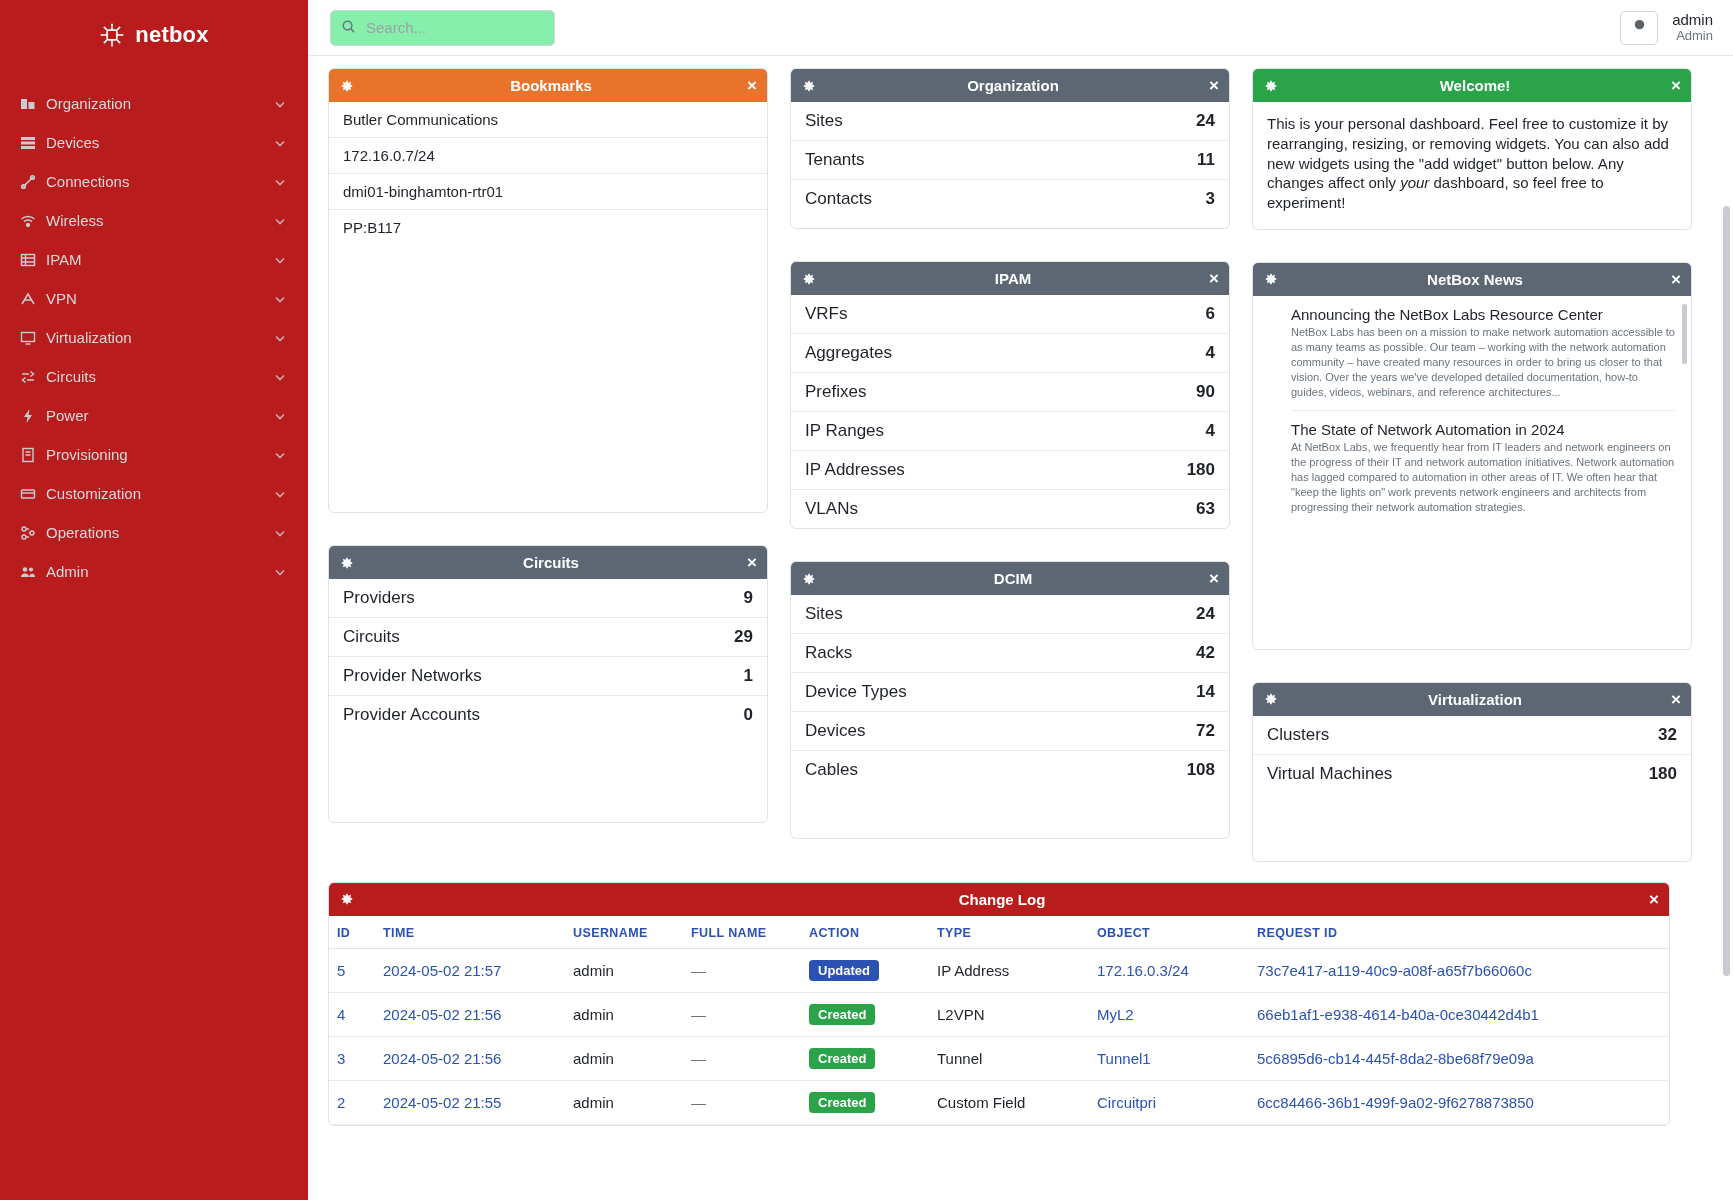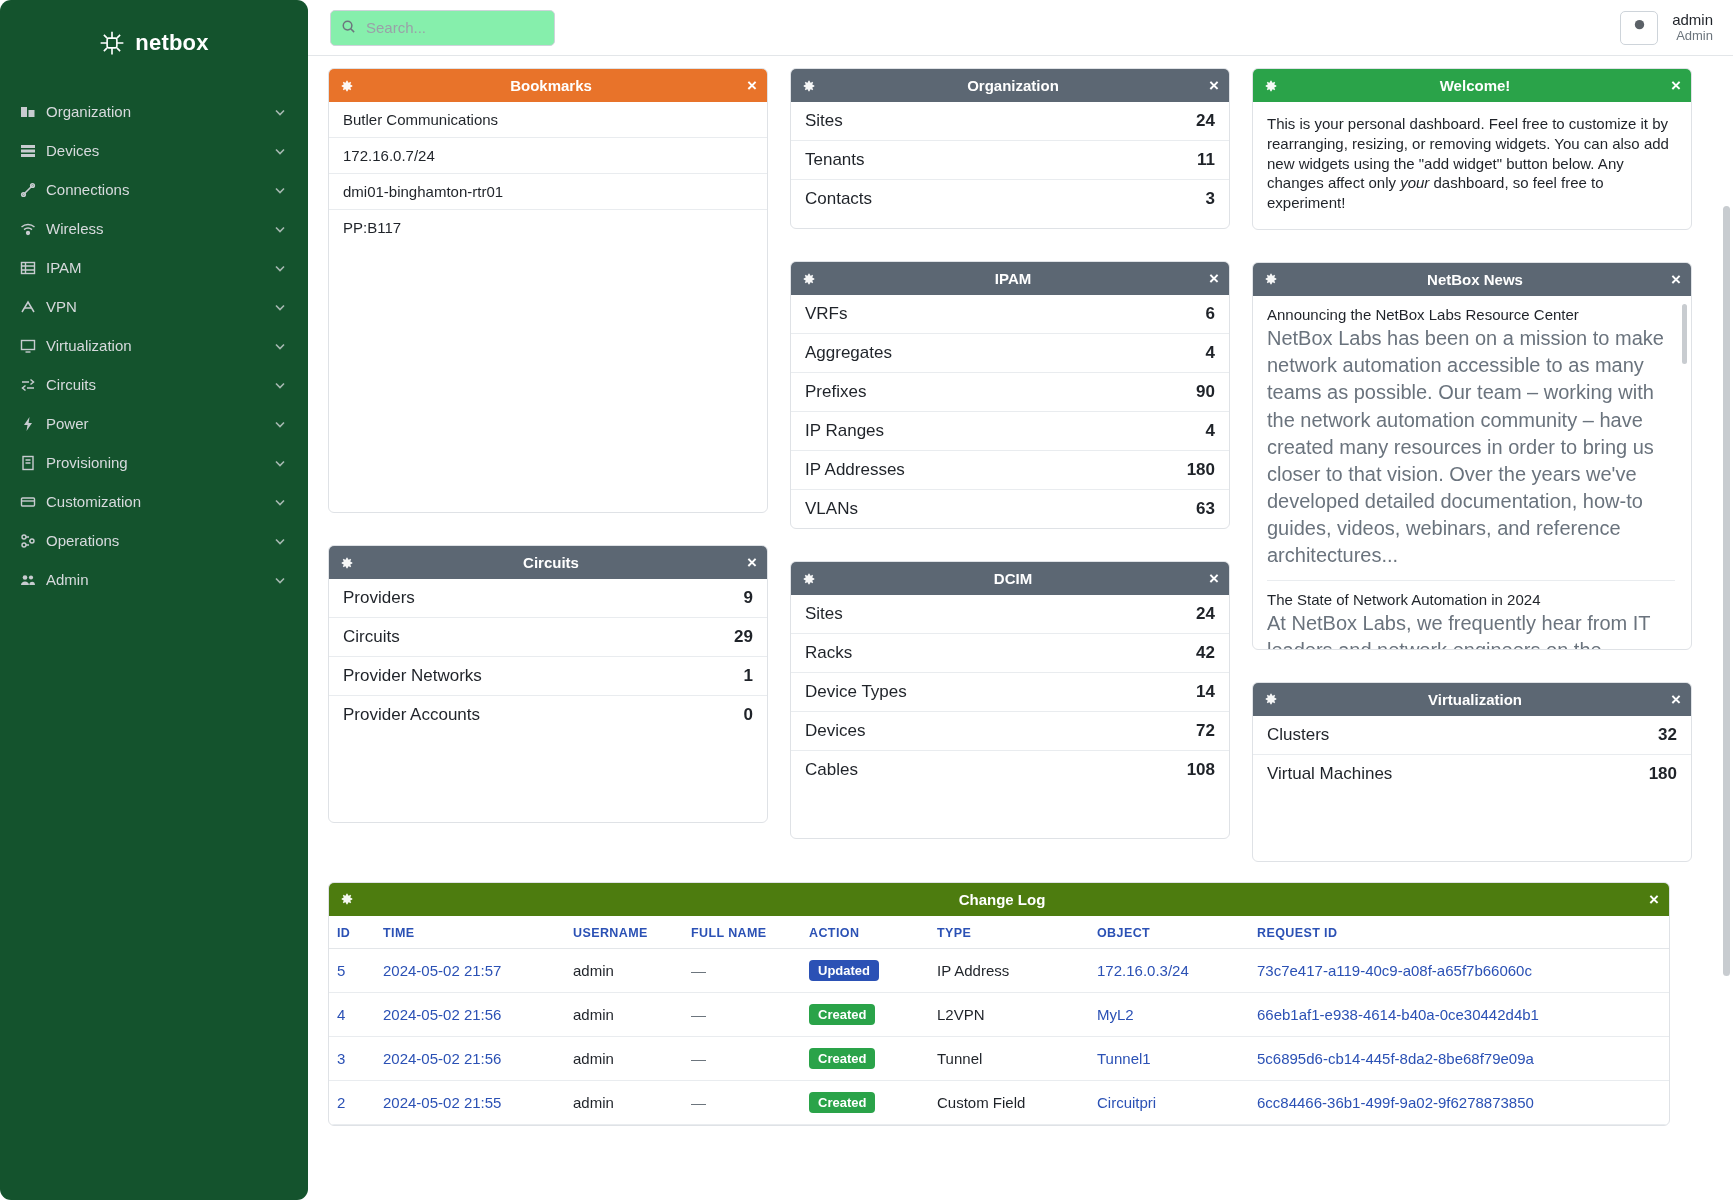--- a/index.html
+++ b/index.html
@@ -10,24 +10,23 @@
     font-size: 15px;
     color: #1f2329;
     background: #ffffff;
     overflow: hidden;
   }
   .app { display:flex; width:1733px; height:1200px; }
 
   
   .sidebar {
     width: 308px; flex:0 0 308px;
-    background:#14532d;
+    background:#b91c1c;
     color:#e6e8ea;
-    padding-top: 12px;
-    border-radius: 11px;
+    padding-top: 4px;
   }
   .brand {
     height: 58px;
     display:flex; align-items:center; justify-content:center;
     gap:10px;
     padding-top: 4px;
   }
   .brand-logo { width:26px; height:26px; }
   .brand-text { font-size:22px; font-weight:700; letter-spacing:.2px; color:#fff; }
   .nav { margin-top: 22px; }
@@ -99,21 +98,21 @@
   .card-head {
     height: 33px;
     display:flex; align-items:center;
     padding: 0 10px;
     color:#fff;
     background:#5c6773;
     font-size:15px; font-weight:700;
   }
   .card-head.orange { background:#e8732a; }
   .card-head.green  { background:#2aa349; }
-  .card-head.blue   { background:#4d7c0f;justify-content:center; }
+  .card-head.blue   { background:#b91c1c;justify-content:center; }
   .card-title { flex:1 1 auto; text-align:center; }
   .hd-ico { width:16px; height:16px; opacity:.95; display:flex; align-items:center; justify-content:center; cursor:pointer; }
   .hd-x { font-size:17px; line-height:1; cursor:pointer; }
   .card-body { padding: 0; }
 
   .kv-row {
     display:flex; align-items:center; justify-content:space-between;
     padding: 9px 14px;
     border-bottom:1px solid #e9ecef;
     font-size:17px;
@@ -132,24 +131,24 @@
   .dcim-body { min-height: 243px; }
   .virt-body { min-height: 145px; }
 
   .welcome-body { padding: 12px 14px 16px; font-size:15px; line-height:1.32; color:#1f2329; }
   .welcome-body em { font-style: italic; }
 
   .news-body {
     padding: 10px 16px 8px 14px;
     height: 353px; overflow:hidden; position:relative;
   }
-  .news-item { padding-bottom: 10px; }
+  .news-item { padding-bottom: 10px; margin-left: 24px; }
   .news-item + .news-item { border-top:1px solid #e9ecef; padding-top:10px; }
   .news-title { font-size:15px; color:#1f2329; margin-bottom:2px; }
-  .news-text { font-size:20px; color:#6a737d; line-height:1.36; }
+  .news-text { font-size:11px; color:#6a737d; line-height:1.36; }
   .news-scroll {
     position:absolute; top:8px; right:4px; width:5px; height:60px;
     background:#c8ccd0; border-radius:3px;
   }
 
   
   .changelog { margin-top: 20px; width: 1342px; }
   table { width:100%; border-collapse:collapse; }
   thead th {
     text-align:left;

